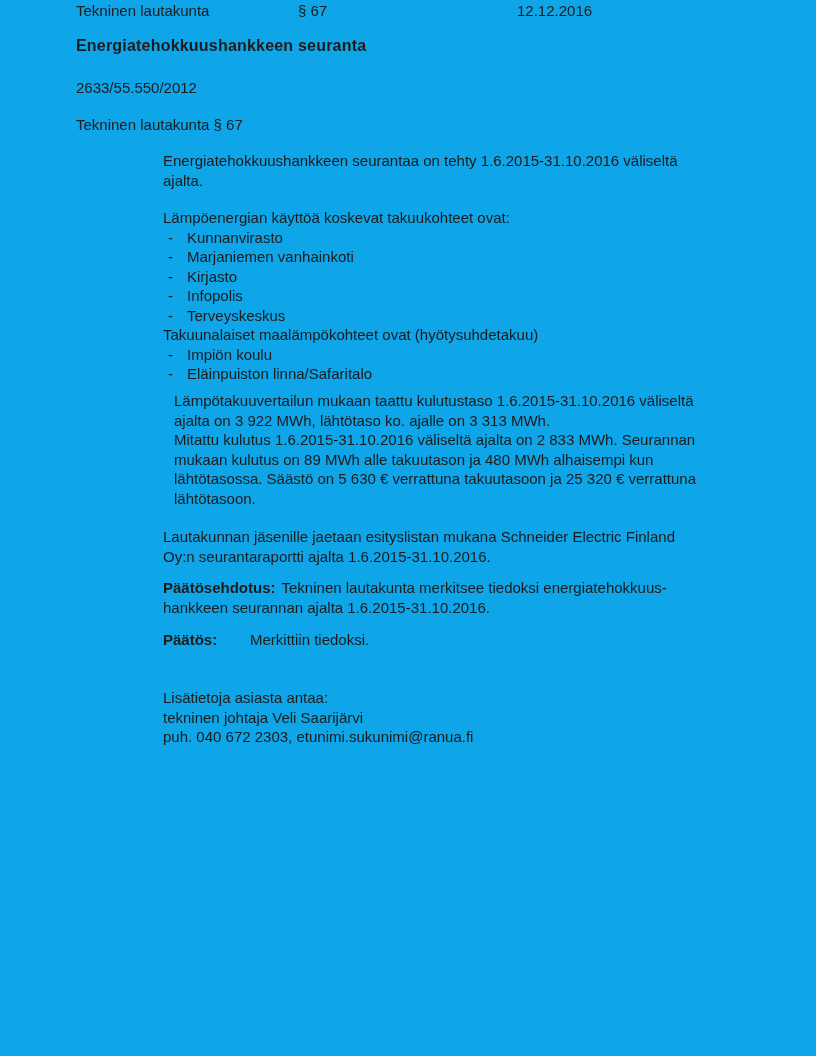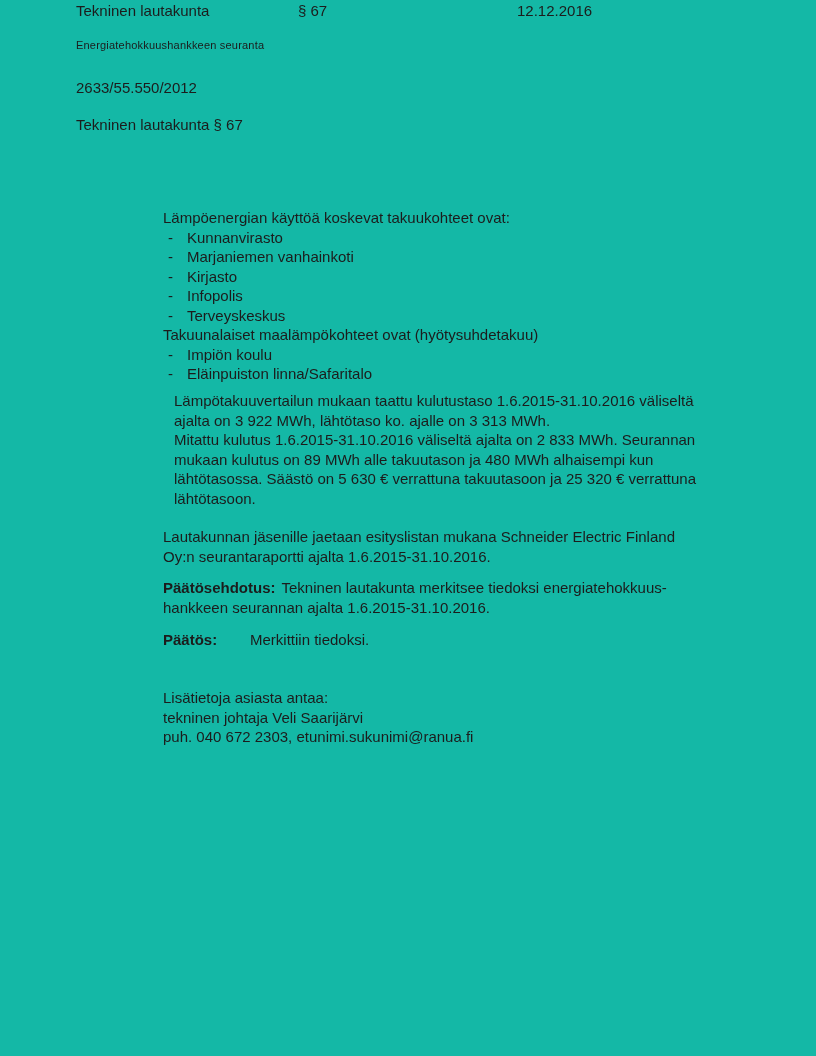--- a/index.html
+++ b/index.html
@@ -4,38 +4,38 @@
 <style>
   html, body {
     margin: 0;
     padding: 0;
     background: #ffffff;
   }
   .page {
     position: relative;
     width: 816px;
     height: 1056px;
-    background: #14b8a6;
+    background: #0ea5e9;
     font-family: "Liberation Sans", "DejaVu Sans", sans-serif;
     font-size: 15px;
     line-height: 19.5px;
     color: #1c1c1c;
     overflow: hidden;
   }
   .abs { position: absolute; }
 
   
   .hdr-committee { left: 76px;  top: 1px; }
   .hdr-section   { left: 298px; top: 1px; }
   .hdr-date      { left: 517px; top: 1px; }
 
   .doc-title {
     left: 76px; top: 36px;
-    font-size: 11px;
-    font-weight: normal;
+    font-size: 16px;
+    font-weight: bold;
     letter-spacing: 0.2px;
   }
   .case-number  { left: 76px; top: 78px; }
   .section-ref  { left: 76px; top: 115px; }
 
   .indent { left: 163px; width: 570px; }
 
   .block-intro      { top: 151px; }
   .block-lists      { top: 208px; }
   .block-comparison { top: 391px; margin-left: 11px; }
@@ -64,20 +64,24 @@
 <div class="page">
 
   <span class="abs hdr-committee">Tekninen lautakunta</span>
   <span class="abs hdr-section">§ 67</span>
   <span class="abs hdr-date">12.12.2016</span>
 
   <div class="abs doc-title">Energiatehokkuushankkeen seuranta</div>
   <div class="abs case-number">2633/55.550/2012</div>
   <div class="abs section-ref">Tekninen lautakunta § 67</div>
 
+  <div class="abs indent block-intro">
+    <div>Energiatehokkuushankkeen seurantaa on tehty 1.6.2015-31.10.2016 väliseltä</div>
+    <div>ajalta.</div>
+  </div>
 
   <div class="abs indent block-lists">
     <div>Lämpöenergian käyttöä koskevat takuukohteet ovat:</div>
     <div class="list-row">
       <span class="dash">-</span>
       <span class="item-text">Kunnanvirasto</span>
     </div>
     <div class="list-row">
       <span class="dash">-</span>
       <span class="item-text">Marjaniemen vanhainkoti</span>

